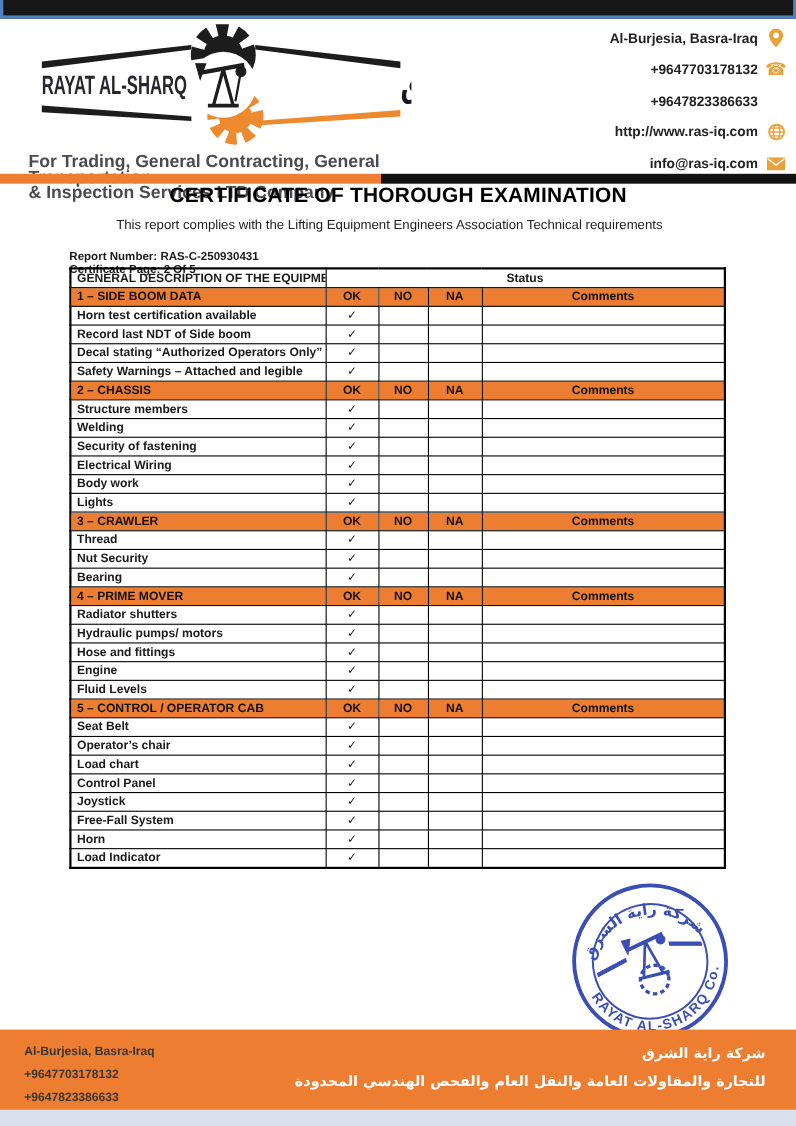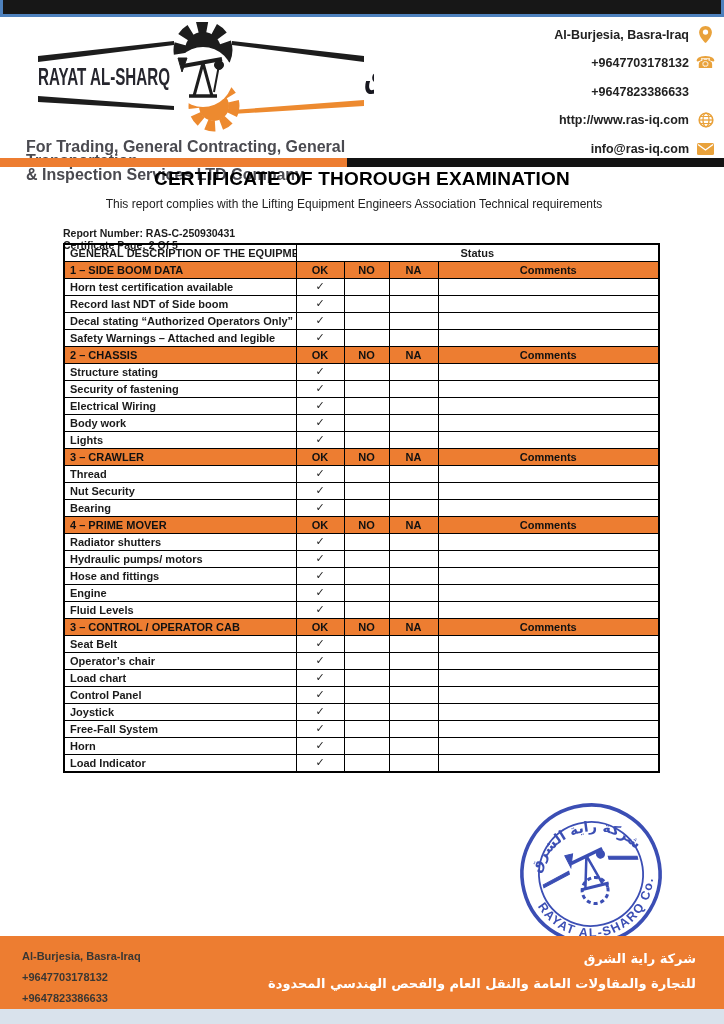--- a/index.html
+++ b/index.html
@@ -213,21 +213,28 @@
           <td class="c mark"></td>
         </tr>
         <tr class="section-row">
           <td class="desc">2 – CHASSIS</td>
           <td class="c">OK</td>
           <td class="c">NO</td>
           <td class="c">NA</td>
           <td class="c">Comments</td>
         </tr>
         <tr>
-          <td class="desc">Structure stating</td>
+          <td class="desc">Structure members</td>
+          <td class="c mark">✓</td>
+          <td class="c mark"></td>
+          <td class="c mark"></td>
+          <td class="c mark"></td>
+        </tr>
+        <tr>
+          <td class="desc">Welding</td>
           <td class="c mark">✓</td>
           <td class="c mark"></td>
           <td class="c mark"></td>
           <td class="c mark"></td>
         </tr>
         <tr>
           <td class="desc">Security of fastening</td>
           <td class="c mark">✓</td>
           <td class="c mark"></td>
           <td class="c mark"></td>
@@ -318,21 +325,21 @@
           <td class="c mark"></td>
         </tr>
         <tr>
           <td class="desc">Fluid Levels</td>
           <td class="c mark">✓</td>
           <td class="c mark"></td>
           <td class="c mark"></td>
           <td class="c mark"></td>
         </tr>
         <tr class="section-row">
-          <td class="desc">3 – CONTROL / OPERATOR CAB</td>
+          <td class="desc">5 – CONTROL / OPERATOR CAB</td>
           <td class="c">OK</td>
           <td class="c">NO</td>
           <td class="c">NA</td>
           <td class="c">Comments</td>
         </tr>
         <tr>
           <td class="desc">Seat Belt</td>
           <td class="c mark">✓</td>
           <td class="c mark"></td>
           <td class="c mark"></td>

